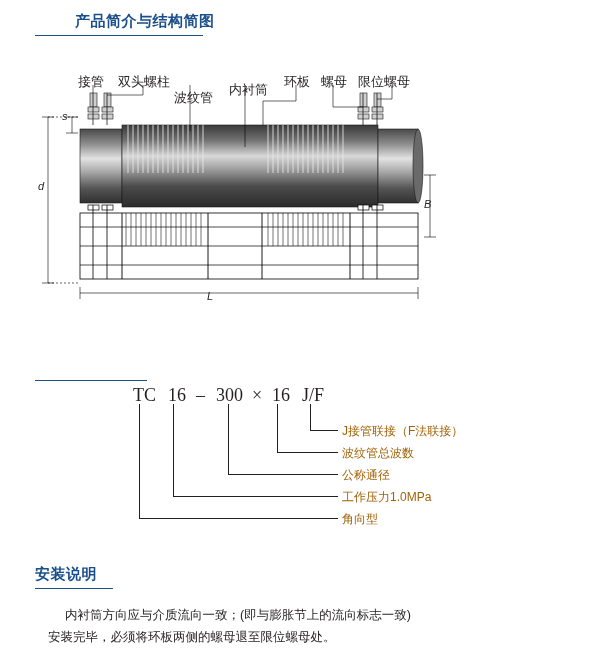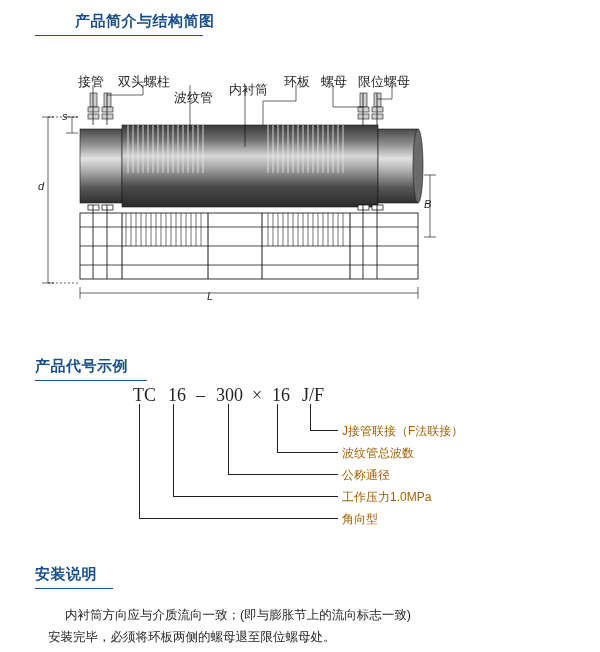--- a/index.html
+++ b/index.html
@@ -309,21 +309,20 @@
   <div class="callout" style="left:229px; top:73px;margin-top:8px;">内衬筒</div>
   <div class="callout" style="left:284px; top:73px;">环板</div>
   <div class="callout" style="left:321px; top:73px;">螺母</div>
   <div class="callout" style="left:358px; top:73px;">限位螺母</div>
 
   <div class="dimletter" style="left:62px;  top:110px;">s</div>
   <div class="dimletter" style="left:38px;  top:180px;">d</div>
   <div class="dimletter" style="left:424px; top:198px;">B</div>
   <div class="dimletter" style="left:207px; top:290px;">L</div>
 
-  <div class="section-title" id="title-code">产品代号示例</div>
   <div class="title-underline" id="ul-code"></div>
 
   <div>
 
     <div class="code-token" style="left:133px; top:385px;">TC</div>
     <div class="code-token" style="left:168px; top:385px;">16</div>
     <div class="code-token" style="left:196px; top:385px;">–</div>
     <div class="code-token" style="left:216px; top:385px;">300</div>
     <div class="code-token" style="left:252px; top:385px;">×</div>
     <div class="code-token" style="left:272px; top:385px;">16</div>

